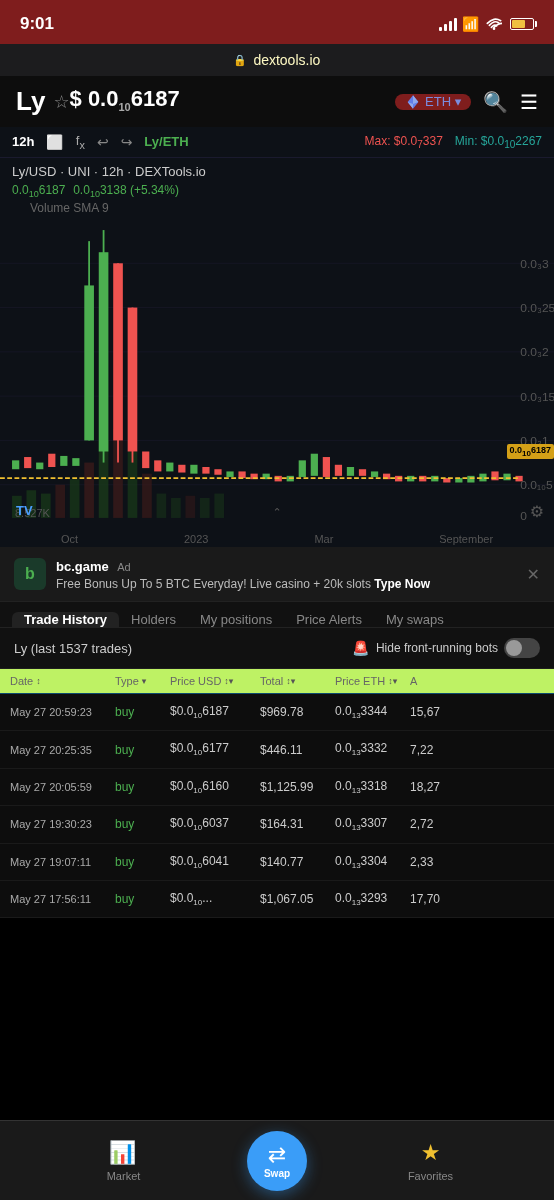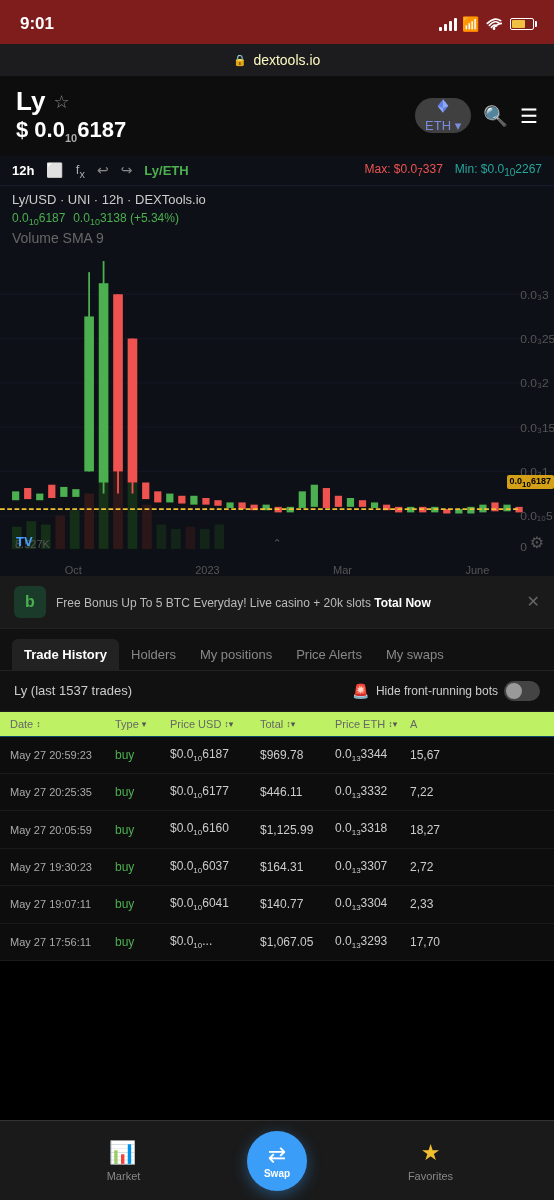--- a/index.html
+++ b/index.html
@@ -98,21 +98,20 @@
     
     .app-header {
       background: #0d0d0d;
       padding: 10px 16px;
       display: flex;
       align-items: center;
       justify-content: space-between;
     }
     .token-info {
       display: flex;
-      flex-direction: column;
     }
     .token-name-row {
       display: flex;
       align-items: center;
       gap: 8px;
     }
     .token-name {
       font-size: 26px;
       font-weight: 700;
       color: #fff;
@@ -120,29 +119,28 @@
     .star-icon {
       font-size: 18px;
       color: #888;
     }
     .header-actions {
       display: flex;
       align-items: center;
       gap: 12px;
     }
     .eth-badge {
-      background: #404040;
+      background: #7f1d1d;
       border-radius: 20px;
       padding: 0 10px;
       display: flex;
       align-items: center;
       gap: 4px;
       font-size: 13px;
       color: #7b8cde;
-      flex-direction: column;
     }
     .search-icon-btn, .menu-icon-btn {
       font-size: 20px;
       color: #fff;
       cursor: pointer;
     }
 
     
     .chart-container {
       background: #ffffff;
@@ -188,23 +186,24 @@
     .chart-pair-title {
       font-size: 13px;
       color: #ccc;
       font-weight: 500;
     }
     .chart-price-change {
       font-size: 12px;
       color: #4CAF50;
     }
     .volume-label {
-      font-size: 14px;
+      font-size: 12px;
       color: #666;
       margin-top: 2px;
+      margin-left: 18px;
     }
 
     
     .chart-svg-wrap {
       position: relative;
       height: 310px;
       background: #0d1117;
     }
     .chart-svg-wrap svg {
       width: 100%;
@@ -318,21 +317,21 @@
 
     
     .tabs-row {
       background: #111;
       display: flex;
       gap: 0;
       padding: 10px 12px 0;
       border-bottom: 1px solid #222;
     }
     .tab-item {
-      padding: 8px 12px;
+      padding: 0 12px;
       font-size: 13px;
       color: #888;
       cursor: pointer;
       white-space: nowrap;
     }
     .tab-item.active {
       color: #fff;
       background: #222;
       border-radius: 6px 6px 0 0;
       font-weight: 600;
@@ -659,36 +658,40 @@
     
     <div class="gear-icon-right">⚙</div>
     
     <div class="bottom-bar-label">⌃</div>
   </div>
 
   <div class="chart-x-axis">
     <span class="chart-x-label">Oct</span>
     <span class="chart-x-label">2023</span>
     <span class="chart-x-label">Mar</span>
-    <span class="chart-x-label">June</span>
+    <span class="chart-x-label">September</span>
   </div>
 
   <div style="display:flex;justify-content:center;padding:5px;background:#0d1117;">
     
   </div>
 </div>
 
 <div class="ad-banner">
   <div class="ad-logo">
     <span style="color:#4CAF50;font-weight:700;font-size:16px;">b</span>
   </div>
   <div class="ad-content">
+    <div>
+      <span class="ad-title">bc.game</span>
+      <span class="ad-label">Ad</span>
+    </div>
     <div class="ad-text">
       <span>Free Bonus Up To 5 BTC Everyday! Live casino + 20k slots</span>
-      <span class="ad-cta">Total Now</span>
+      <span class="ad-cta">Type Now</span>
     </div>
   </div>
   <span class="ad-close">✕</span>
 </div>
 
 <div class="tabs-row">
   <div class="tab-item active">Trade History</div>
   <div class="tab-item">Holders</div>
   <div class="tab-item">My positions</div>
   <div class="tab-item">Price Alerts</div>

